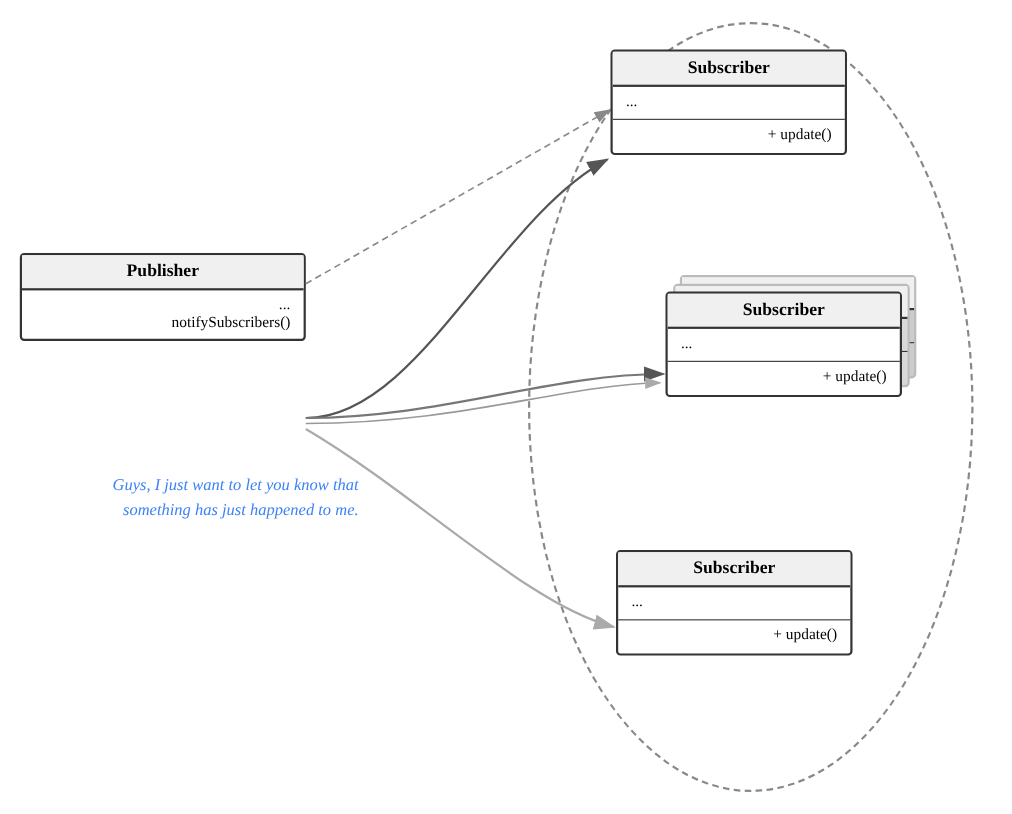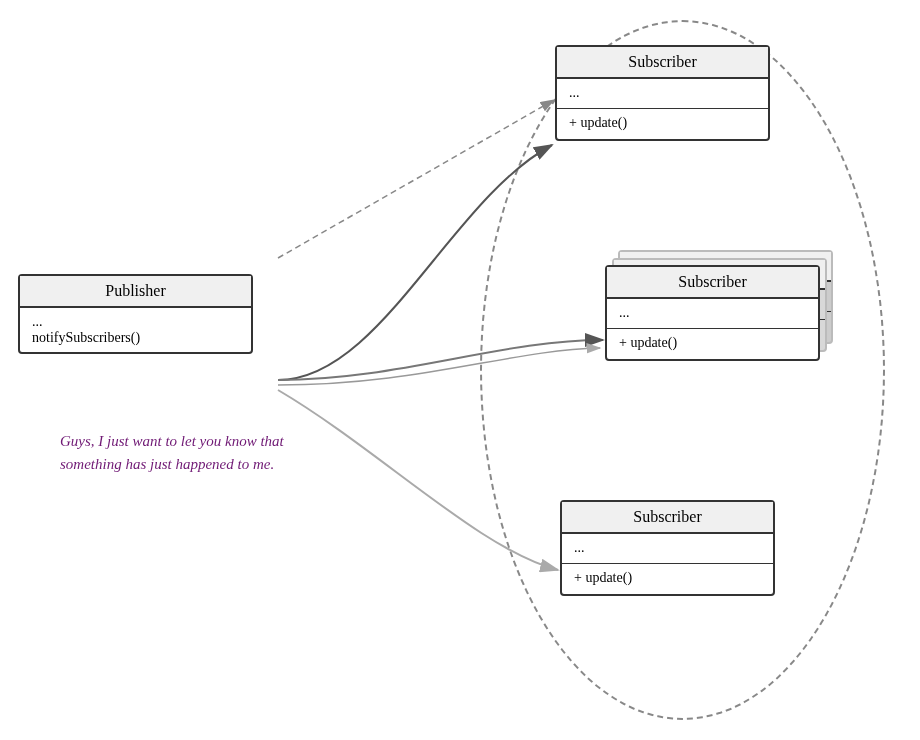--- a/index.html
+++ b/index.html
@@ -25,41 +25,41 @@
       border: 2px solid #333;
       border-radius: 4px;
       min-width: 160px;
     }
 
     .class-header {
       background: #f0f0f0;
       border-bottom: 2px solid #333;
       padding: 6px 0;
       text-align: center;
-      font-weight: normal;
+      font-weight: bold;
       font-size: 16px;
     }
 
     .class-section {
       border-bottom: 1.5px solid #333;
       padding: 6px 12px;
       font-size: 14px;
       min-height: 30px;
     }
 
     .class-section:last-child {
       border-bottom: none;
+      text-align: right;
     }
 
     
     .publisher-box {
       left: 18px;
       top: 230px;
-      width: 235px;
-      margin-top: 44px;
+      width: 260px;
     }
 
     
     .subscriber-top {
       left: 555px;
       top: 45px;
       width: 215px;
     }
 
     .subscriber-mid-back {
@@ -103,27 +103,28 @@
       left: 0;
       width: 920px;
       height: 740px;
       pointer-events: none;
       z-index: 5;
     }
 
     
     .quote-text {
       position: absolute;
-      left: 60px;
+      left: 76px;
       top: 430px;
       width: 250px;
       font-style: italic;
-      color: #701a75;
+      color: #3b82f6;
       font-size: 15px;
       line-height: 1.5;
+      text-align: right;
     }
 
     
     .assoc-circle {
       display: inline-block;
       width: 10px;
       height: 10px;
       border: 2px solid #888;
       border-radius: 50%;
       margin-left: 4px;

